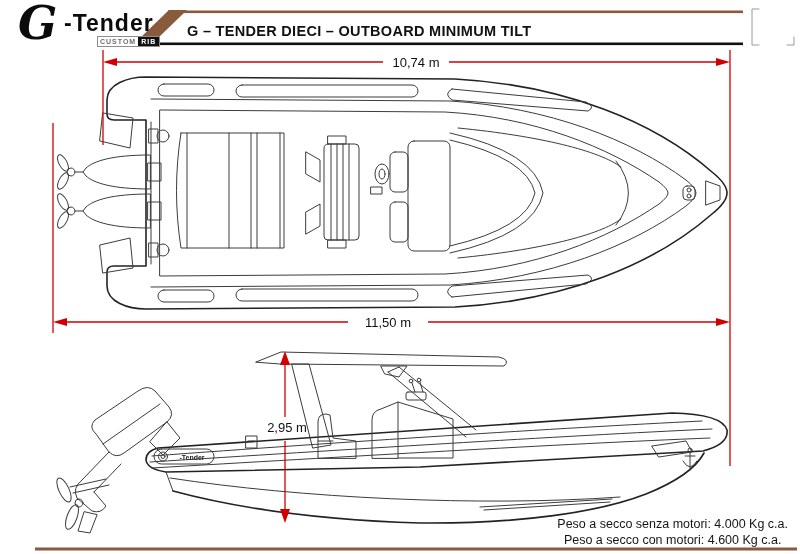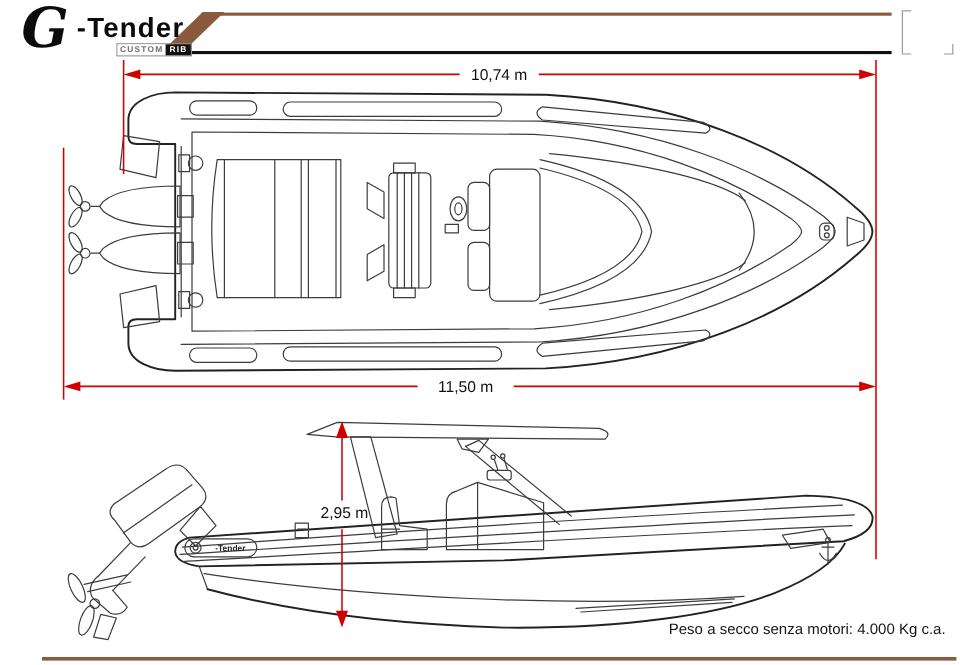--- a/index.html
+++ b/index.html
@@ -253,23 +253,25 @@
 
   <div class="abs" id="brand">
     <span class="abs" id="g-mono">G</span>
     <span class="abs" id="brand-name">-Tender</span>
     <span class="abs" id="rib-badge">
       <span class="custom">CUSTOM</span>
       <span class="rib">RIB</span>
     </span>
   </div>
 
+  <div class="abs" id="header-title">G – TENDER DIECI – OUTBOARD MINIMUM TILT</div>
 
   <div class="abs" id="t1">
     
     
   </div>
 
   <div class="abs" id="notes">
     <div>Peso a secco senza motori: 4.000 Kg c.a.</div>
+    <div>Peso a secco con motori: 4.600 Kg c.a.</div>
   </div>
 
 </div>
 
 </body></html>

